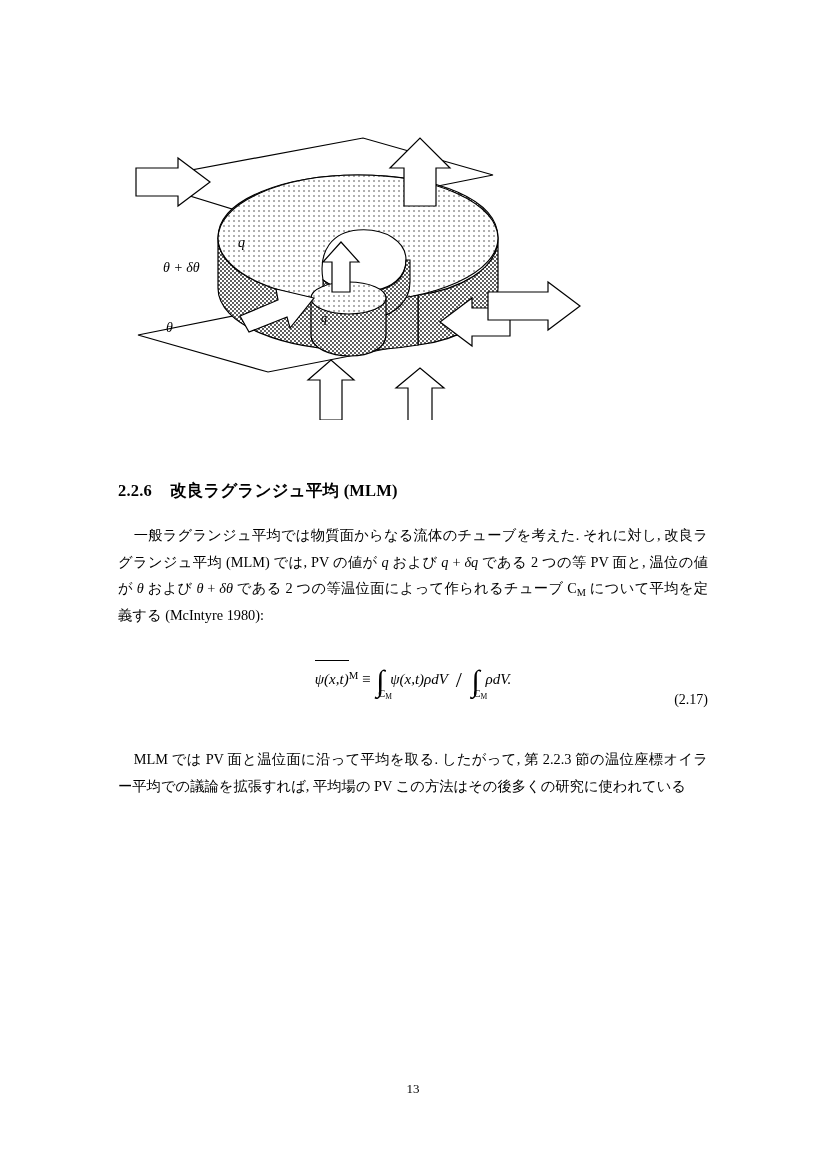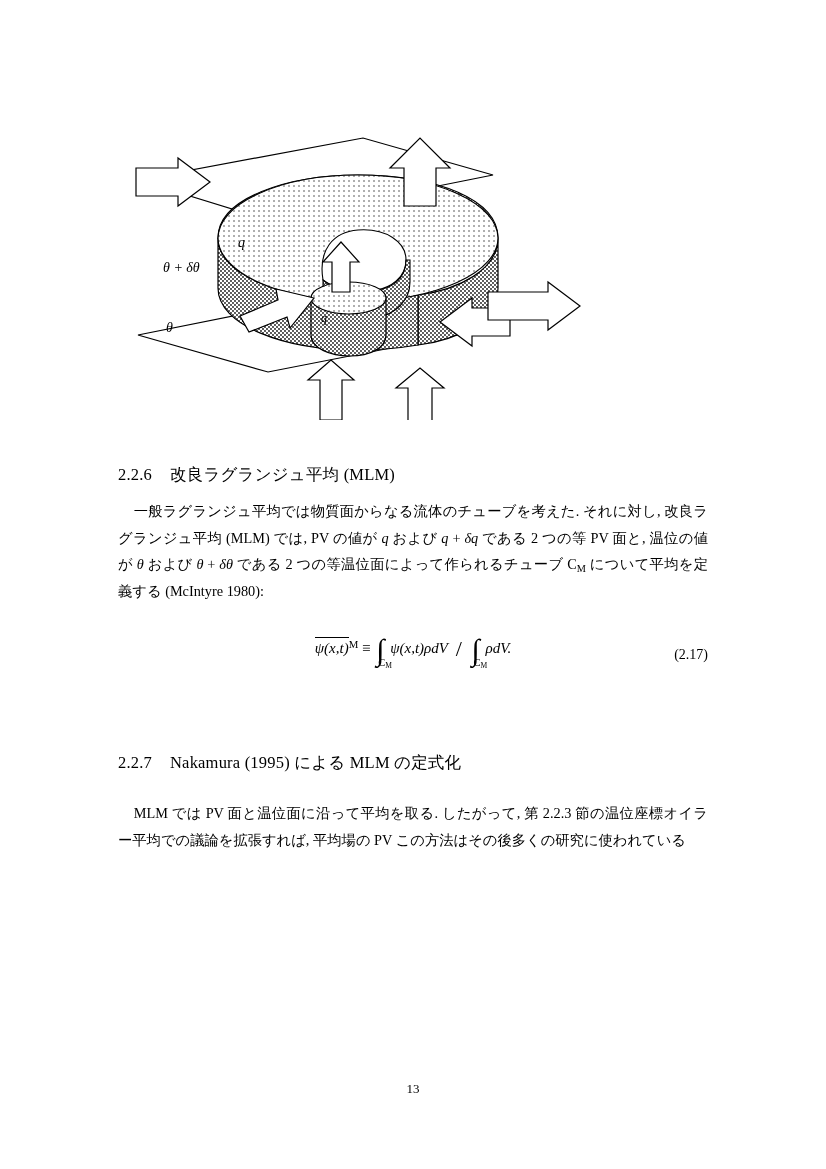--- a/index.html
+++ b/index.html
@@ -45,58 +45,58 @@
     text-align: justify;
     margin: 14px 36px 0 36px;
     font-family: "Liberation Serif", serif;
   }
   .figure-caption .lbl { font-weight: bold; }
   .it { font-style: italic; }
 
   
   h2.section {
     font-size: 16.5px;
-    font-weight: normal;
-    margin: 44px 0 0 0;
+    font-weight: bold;
+    margin: 60px 0 0 0;
     letter-spacing: 0.2px;
   }
   h2.section .num { margin-right: 18px; }
 
   
   p.body {
     font-size: 14.3px;
     line-height: 1.86;
     text-align: justify;
-    margin: 12px 0 0 0;
+    margin: 20px 0 0 0;
     text-indent: 1.1em;
   }
   p.body.tight { margin-top: 20px; }
 
   
   .equation-row {
     position: relative;
     margin: 26px 0 0 0;
     height: 66px;
   }
   .equation-body {
     position: absolute;
     left: 0; right: 0;
     text-align: center;
     top: 6px;
     font-size: 15px;
   }
   .equation-number {
     position: absolute;
     right: 0;
-    top: 17px;
+    top: 38px;
     font-size: 14px;
   }
   .ovl {
     border-top: 1px solid #000;
-    padding-top: 2px;
+    padding-top: 10px;
     display: inline-block;
   }
   .intg {
     display: inline-block;
     font-size: 30px;
     line-height: 0.8;
     vertical-align: -6px;
     font-family: "Liberation Serif", serif;
   }
   .intg-wrap {
@@ -233,22 +233,19 @@
         <span class="intg-wrap">
           <span class="intg">∫</span>
           <span class="intg-sub"><span>C</span><span class="sub">M</span></span>
         </span>
         <span class="it">ρdV.</span>
       </div>
       <div class="equation-number">(2.17)</div>
     </div>
 
 
-    <h2 class="section" style="margin-top:56px">
-      <span class="num">2.2.7</span><span>Nakamura (1995) による MLM の定式化</span>
-    </h2>
 
     <p class="body" style="margin-top:26px">MLM では PV 面と温位面に沿って平均を取る. したがって, 第 2.2.3 節の温位座標オイラー平均での議論を拡張すれば, 平均場の PV この方法はその後多くの研究に使われている</p>
 
   </div>
 
   <div class="page-number">13</div>
 </div>
 
 </body></html>

